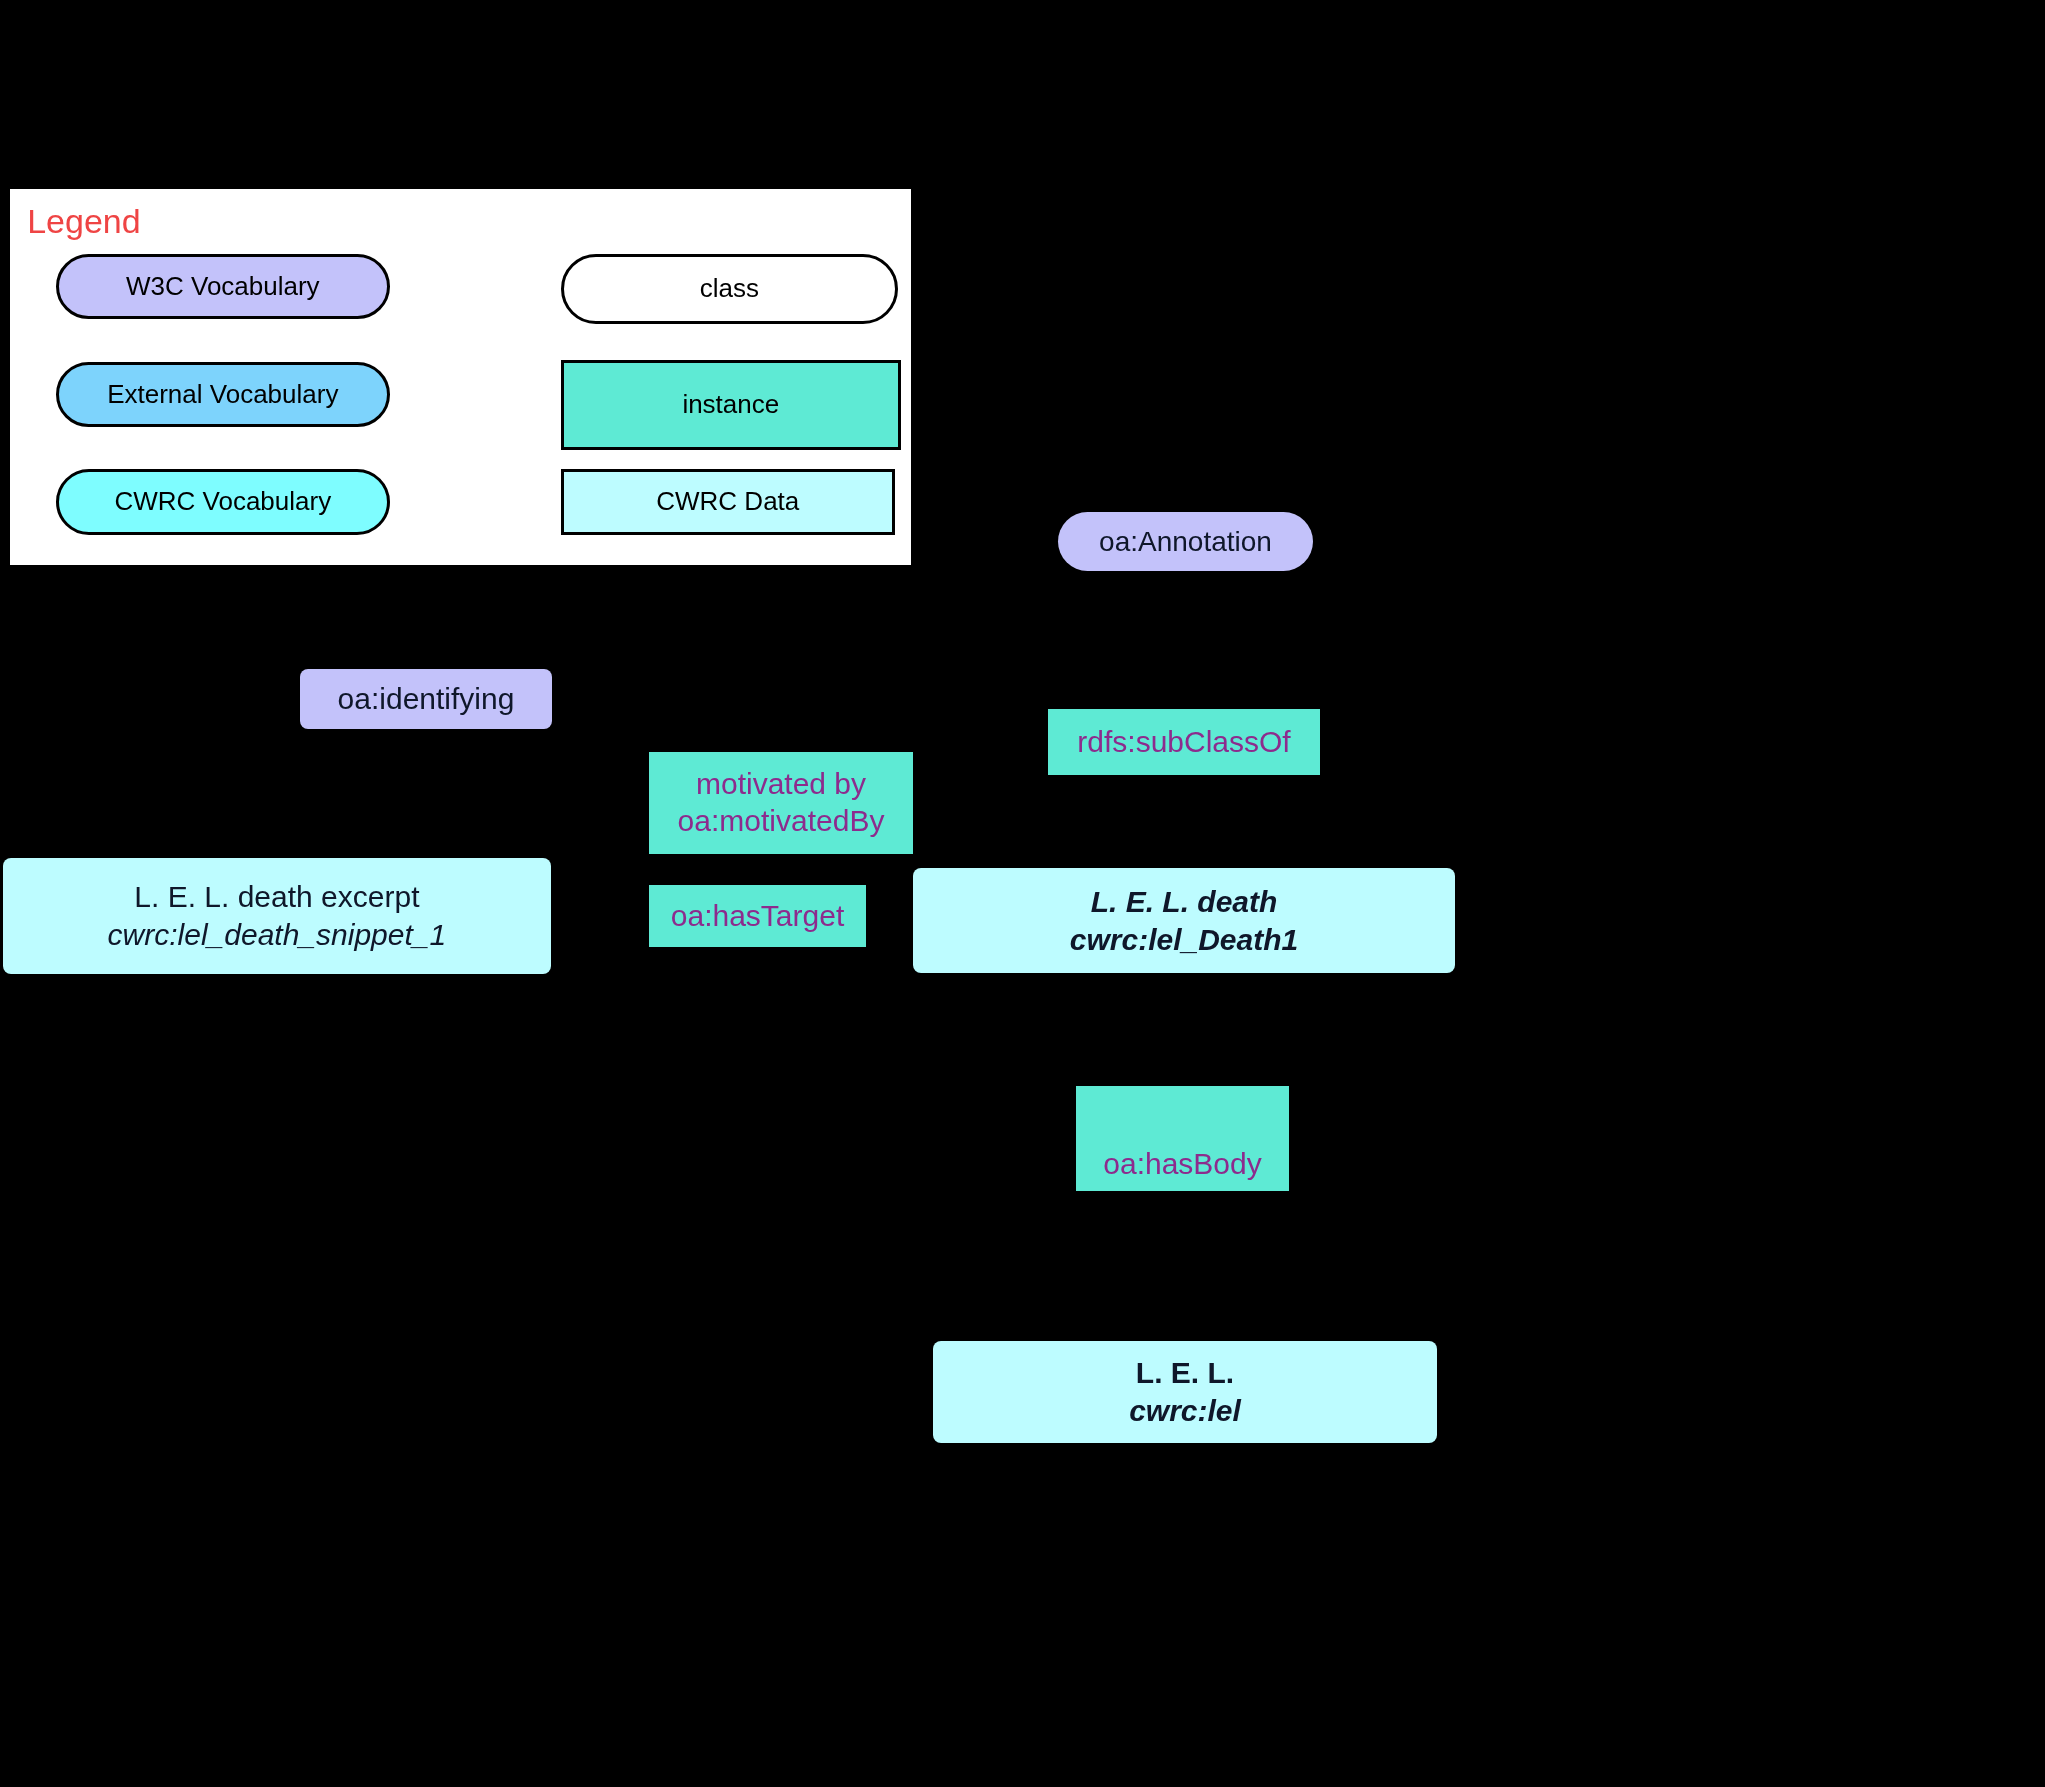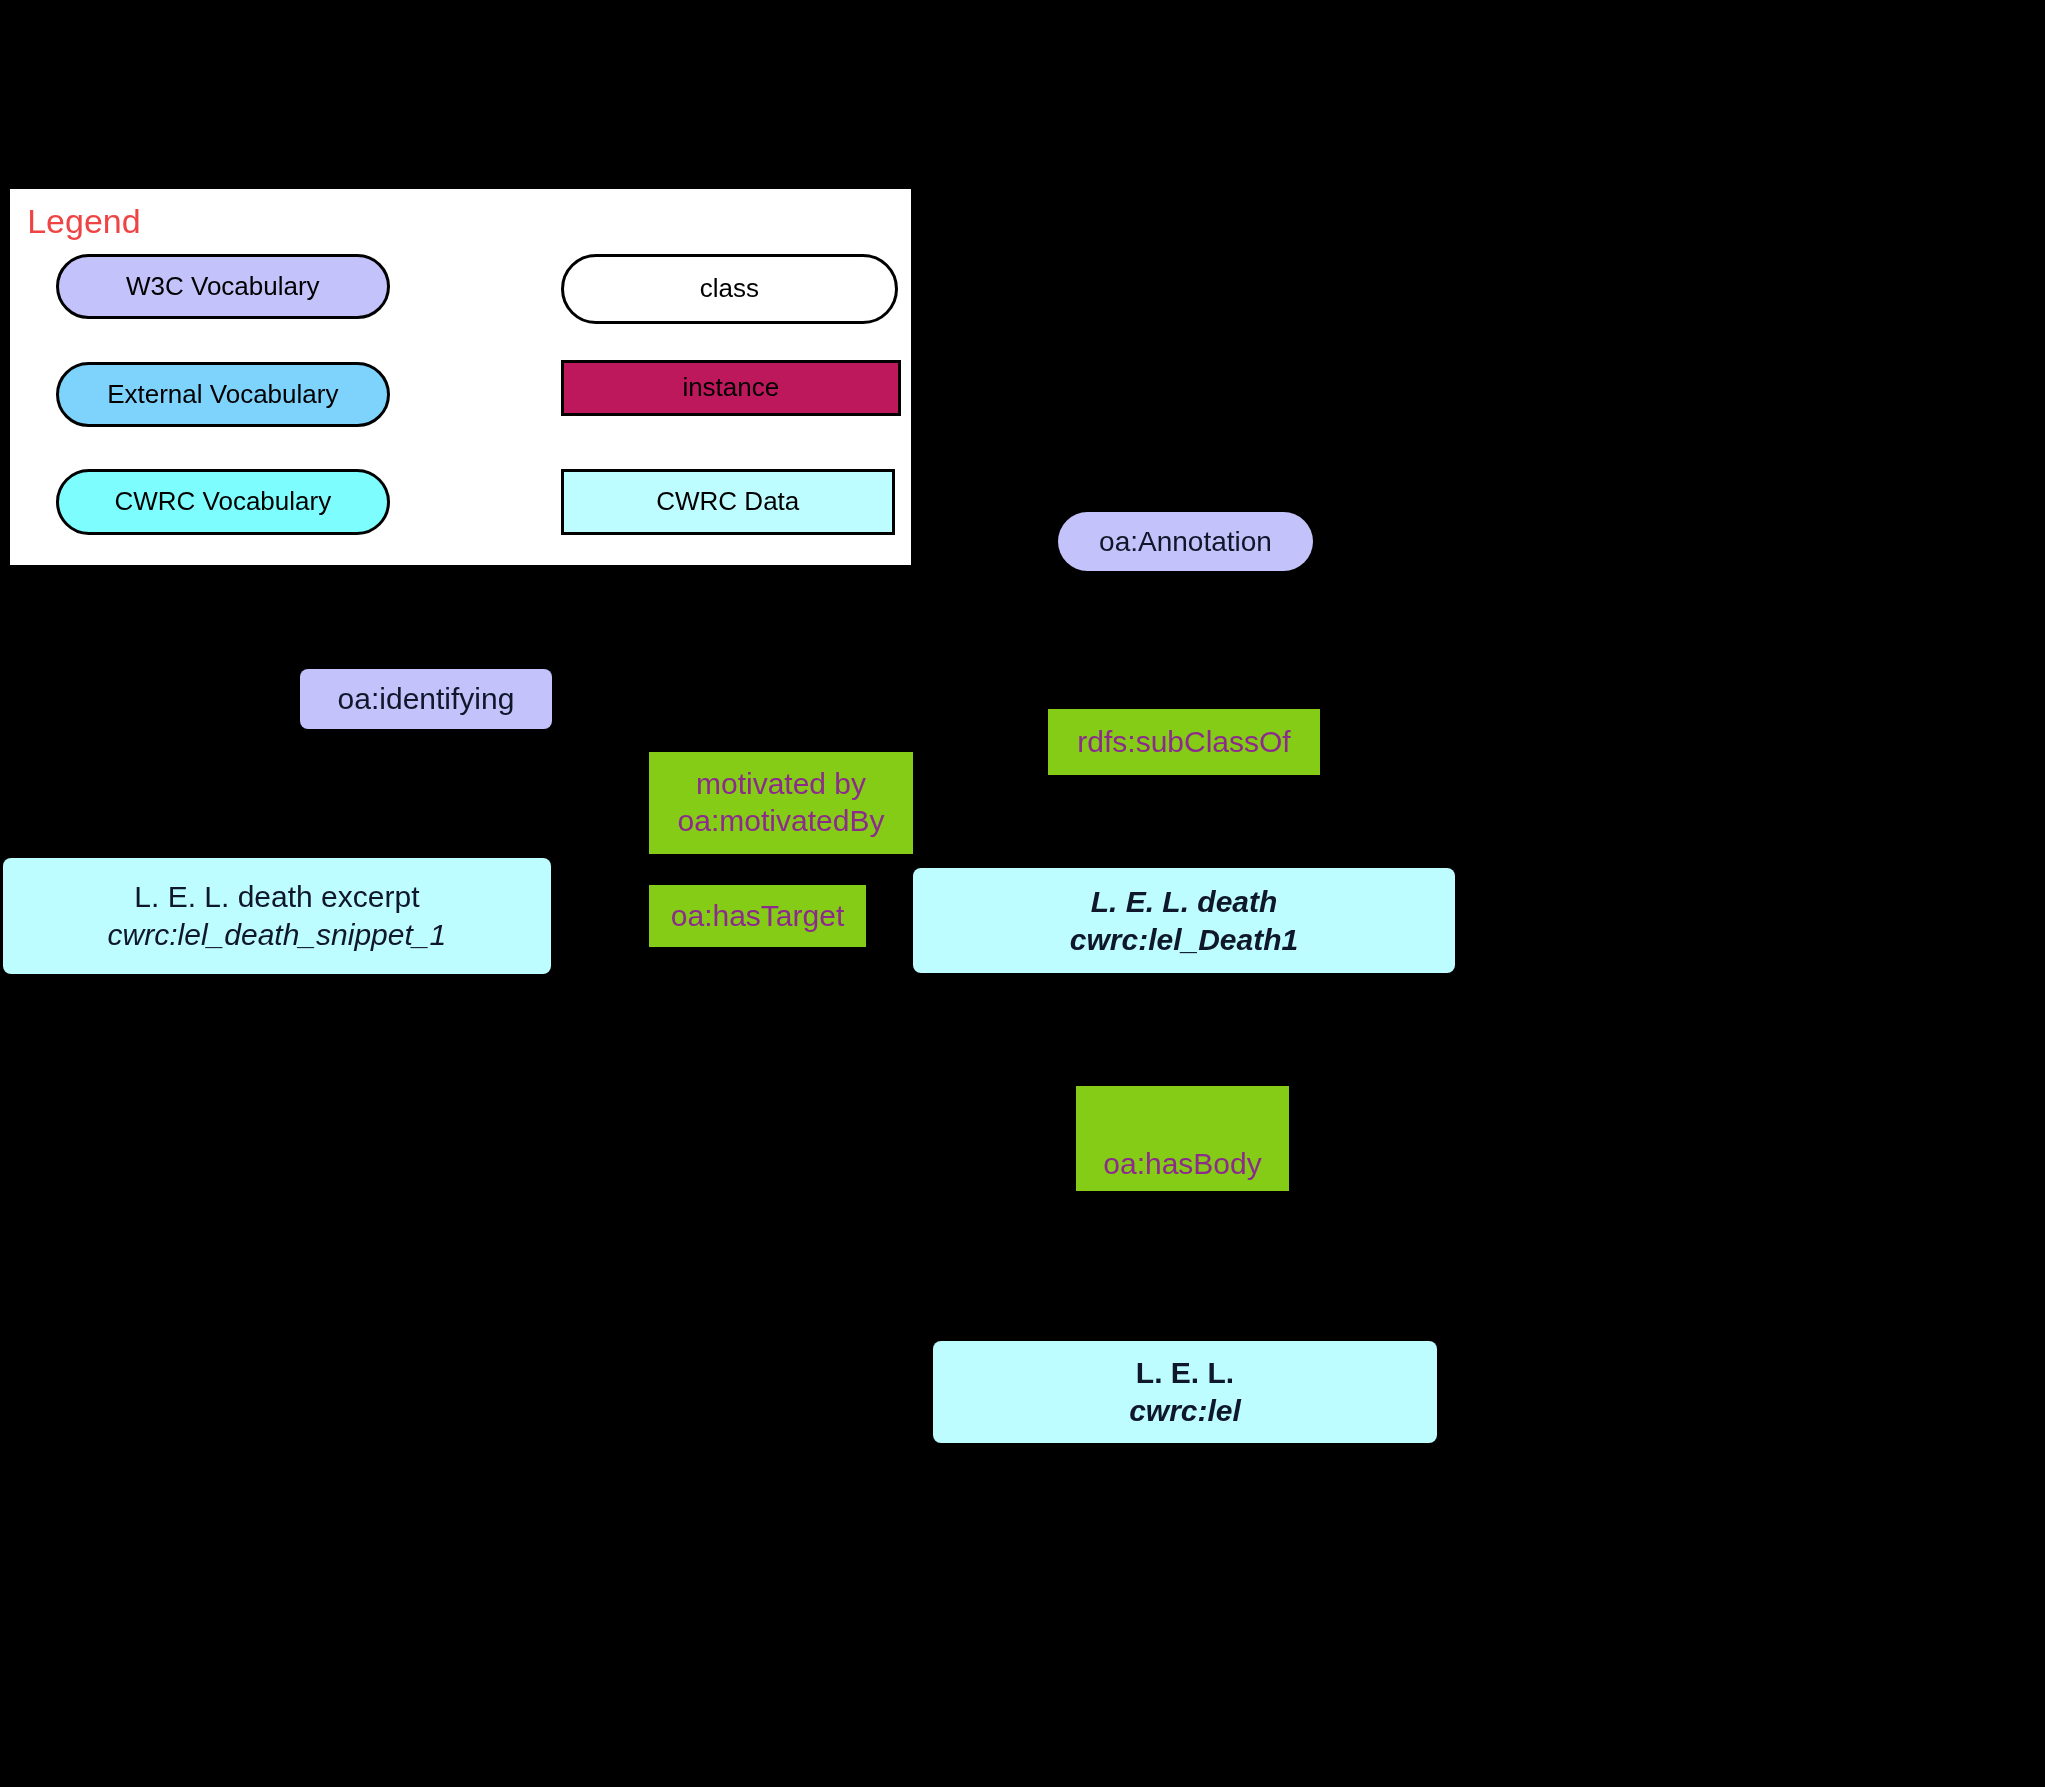--- a/index.html
+++ b/index.html
@@ -52,21 +52,21 @@
   }
   .lg-pill { border-radius: 41px; }
   .lg-rect { border-radius: 0; }
 
   
   .lg-w3c      { left: 46px;  top: 65px; width: 334px; height: 65px; background: #c3c2fa; }
   .lg-external { left: 46px;  top: 173px; width: 334px; height: 65px; background: #7dd3fc; }
   .lg-cwrcvoc  { left: 46px;  top: 280px; width: 334px; height: 66px; background: #7efdff; }
   
   .lg-class    { left: 551px; top: 65px; width: 337px; height: 70px; background: #ffffff; }
-  .lg-instance { left: 551px; top: 171px; width: 340px; height: 56px; background: #be185d; }
+  .lg-instance { left: 551px; top: 171px; width: 340px; height: 90px; background: #5eead4; }
   .lg-cwrcdata { left: 551px; top: 280px; width: 334px; height: 66px; background: #bdfcff; }
 
   
   .node {
     position: absolute;
     box-sizing: border-box;
     display: flex;
     flex-direction: column;
     align-items: center;
     justify-content: center;
@@ -82,21 +82,21 @@
   .data-node {
     background: #bdfcff;
     font-size: 30px;
     line-height: 1.26;
   }
   .data-node .ln2 { font-style: italic; }
 
   .label-box {
     position: absolute;
     box-sizing: border-box;
-    background: #84cc16;
+    background: #5eead4;
     color: #8d2b8d;
     display: flex;
     flex-direction: column;
     align-items: center;
     justify-content: center;
     text-align: center;
     font-size: 30px;
     line-height: 1.22;
   }
 

